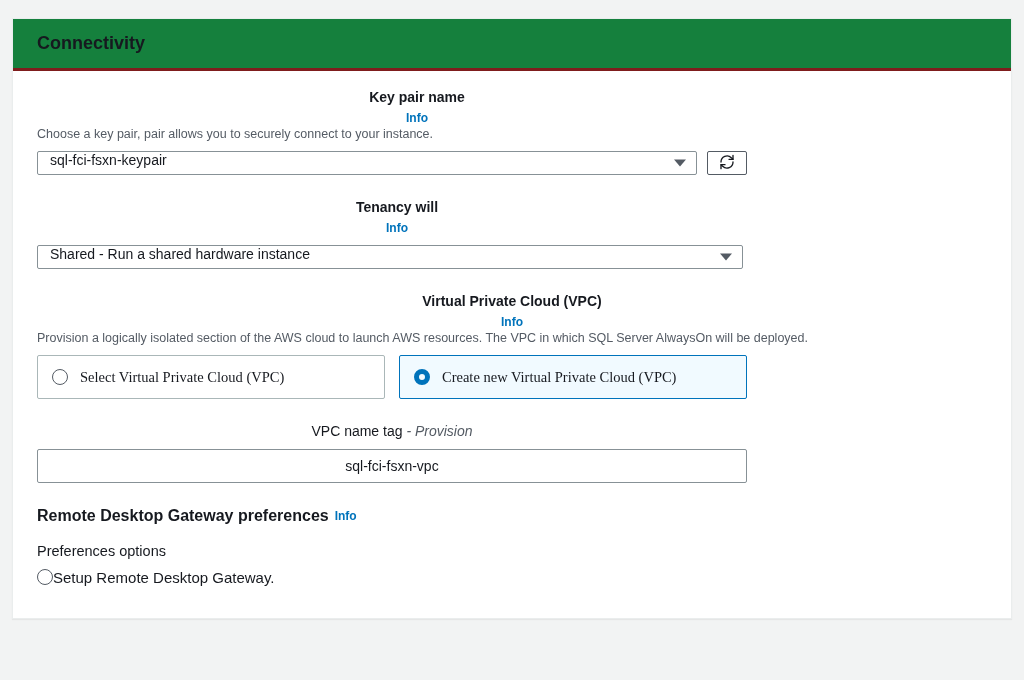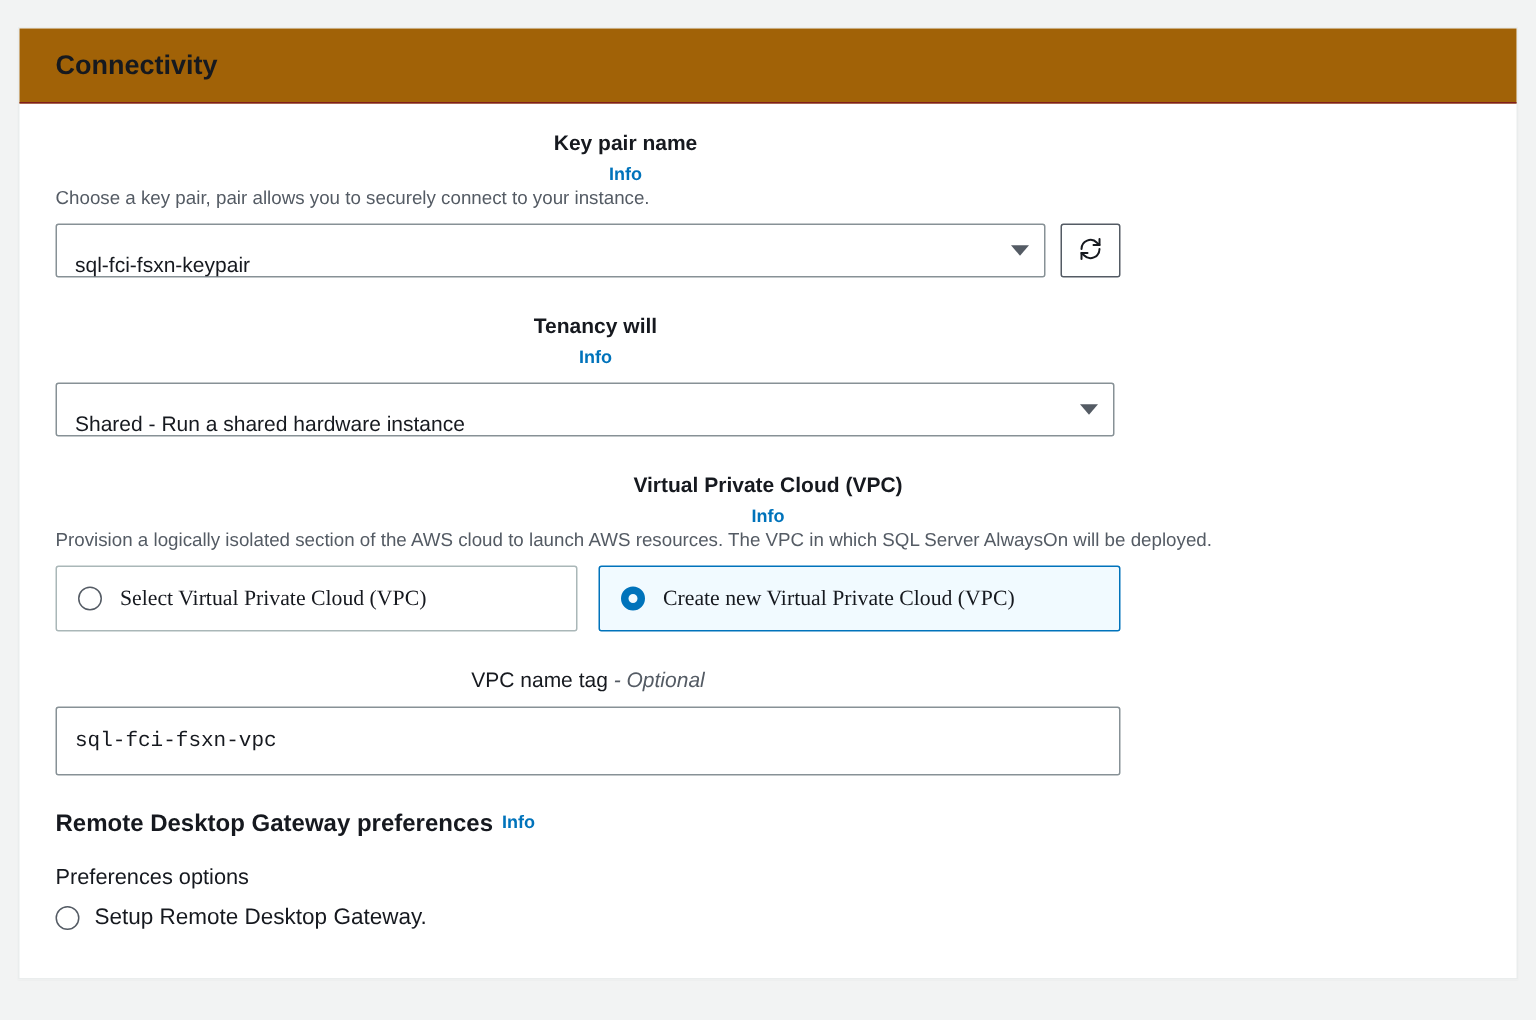--- a/index.html
+++ b/index.html
@@ -26,22 +26,22 @@
   .page {
     padding: 18px 12px 12px 12px;
   }
   .panel {
     background: var(--panel-bg);
     border: 1px solid #eaeded;
     box-shadow: 0 1px 1px rgba(0,0,0,0.05);
   }
   .panel-header {
     padding: 14px 24px 14px 24px;
-    border-bottom: 1px solid #7f1d1d;
-    background: #a16207;
+    border-bottom: 3px solid #7f1d1d;
+    background: #15803d;
   }
   .panel-header h2 {
     margin: 0;
     font-size: 18px;
     font-weight: 700;
   }
   .panel-body {
     padding: 18px 24px 24px 24px;
   }
   .field-block { margin-bottom: 24px; }
@@ -72,23 +72,23 @@
     gap: 10px;
     margin-top: 10px;
     align-items: stretch;
   }
   .select-wrap {
     position: relative;
     flex: 1;
     border: 1px solid var(--border-strong);
     border-radius: 2px;
     background: #fff;
-    height: 36px;
-    display: flex;
-    align-items: flex-end;
+    height: 24px;
+    display: flex;
+    align-items: flex-start;
     padding: 0 34px 0 12px;
     cursor: pointer;
   }
   .select-wrap .value {
     font-size: 14px;
     color: var(--text-primary);
   }
   .select-caret {
     position: absolute;
     right: 10px;
@@ -166,47 +166,48 @@
 
   .optional-suffix {
     font-style: italic;
     font-weight: 400;
     color: #545b64;
   }
 
   .text-input {
     margin-top: 10px;
     width: 100%;
-    height: 46px;
+    height: 34px;
     border: 1px solid var(--border-strong);
     border-radius: 2px;
     padding: 0 12px;
     font-size: 14px;
-    font-family: Liberation Mono, monospace;
-    color: var(--text-primary);
+    font-family: Liberation Sans, sans-serif;
+    color: var(--text-primary);
+    text-align: center;
   }
 
   .section-heading {
     display: flex;
+    align-items: center;
     gap: 6px;
     font-size: 16px;
     font-weight: 700;
     margin-bottom: 18px;
   }
 
   .radio-group {}
   .radio-group-label {
     font-size: 14.5px;
     color: var(--text-primary);
     margin-bottom: 10px;
   }
   .radio-row {
     display: flex;
-    align-items: flex-end;
-    gap: 10px;
+    align-items: flex-start;
     margin-bottom: 8px;
     cursor: pointer;
   }
   .radio-row .row-label {
     font-size: 15px;
   }
 
   
   .constrain-720 { max-width: 720px; }
   .constrain-760 { max-width: 760px; }
@@ -273,21 +274,21 @@
           <div class="tile selected">
             <span class="radio"></span>
             <span class="tile-label">Create new Virtual Private Cloud (VPC)</span>
           </div>
         </div>
       </div>
 
       <div class="field-block constrain-710">
         <div class="field-label-row" style="font-weight:400;">
           <span style="font-weight:400;">
-            <span>VPC name tag</span><span class="optional-suffix"> - Optional</span>
+            <span>VPC name tag</span><span class="optional-suffix"> - Provision</span>
           </span>
         </div>
         <input class="text-input" type="text" value="sql-fci-fsxn-vpc" style="">
       </div>
 
       <div class="field-block">
         <div class="section-heading">
           <span>Remote Desktop Gateway preferences</span>
           <a class="info-link">Info</a>
         </div>

